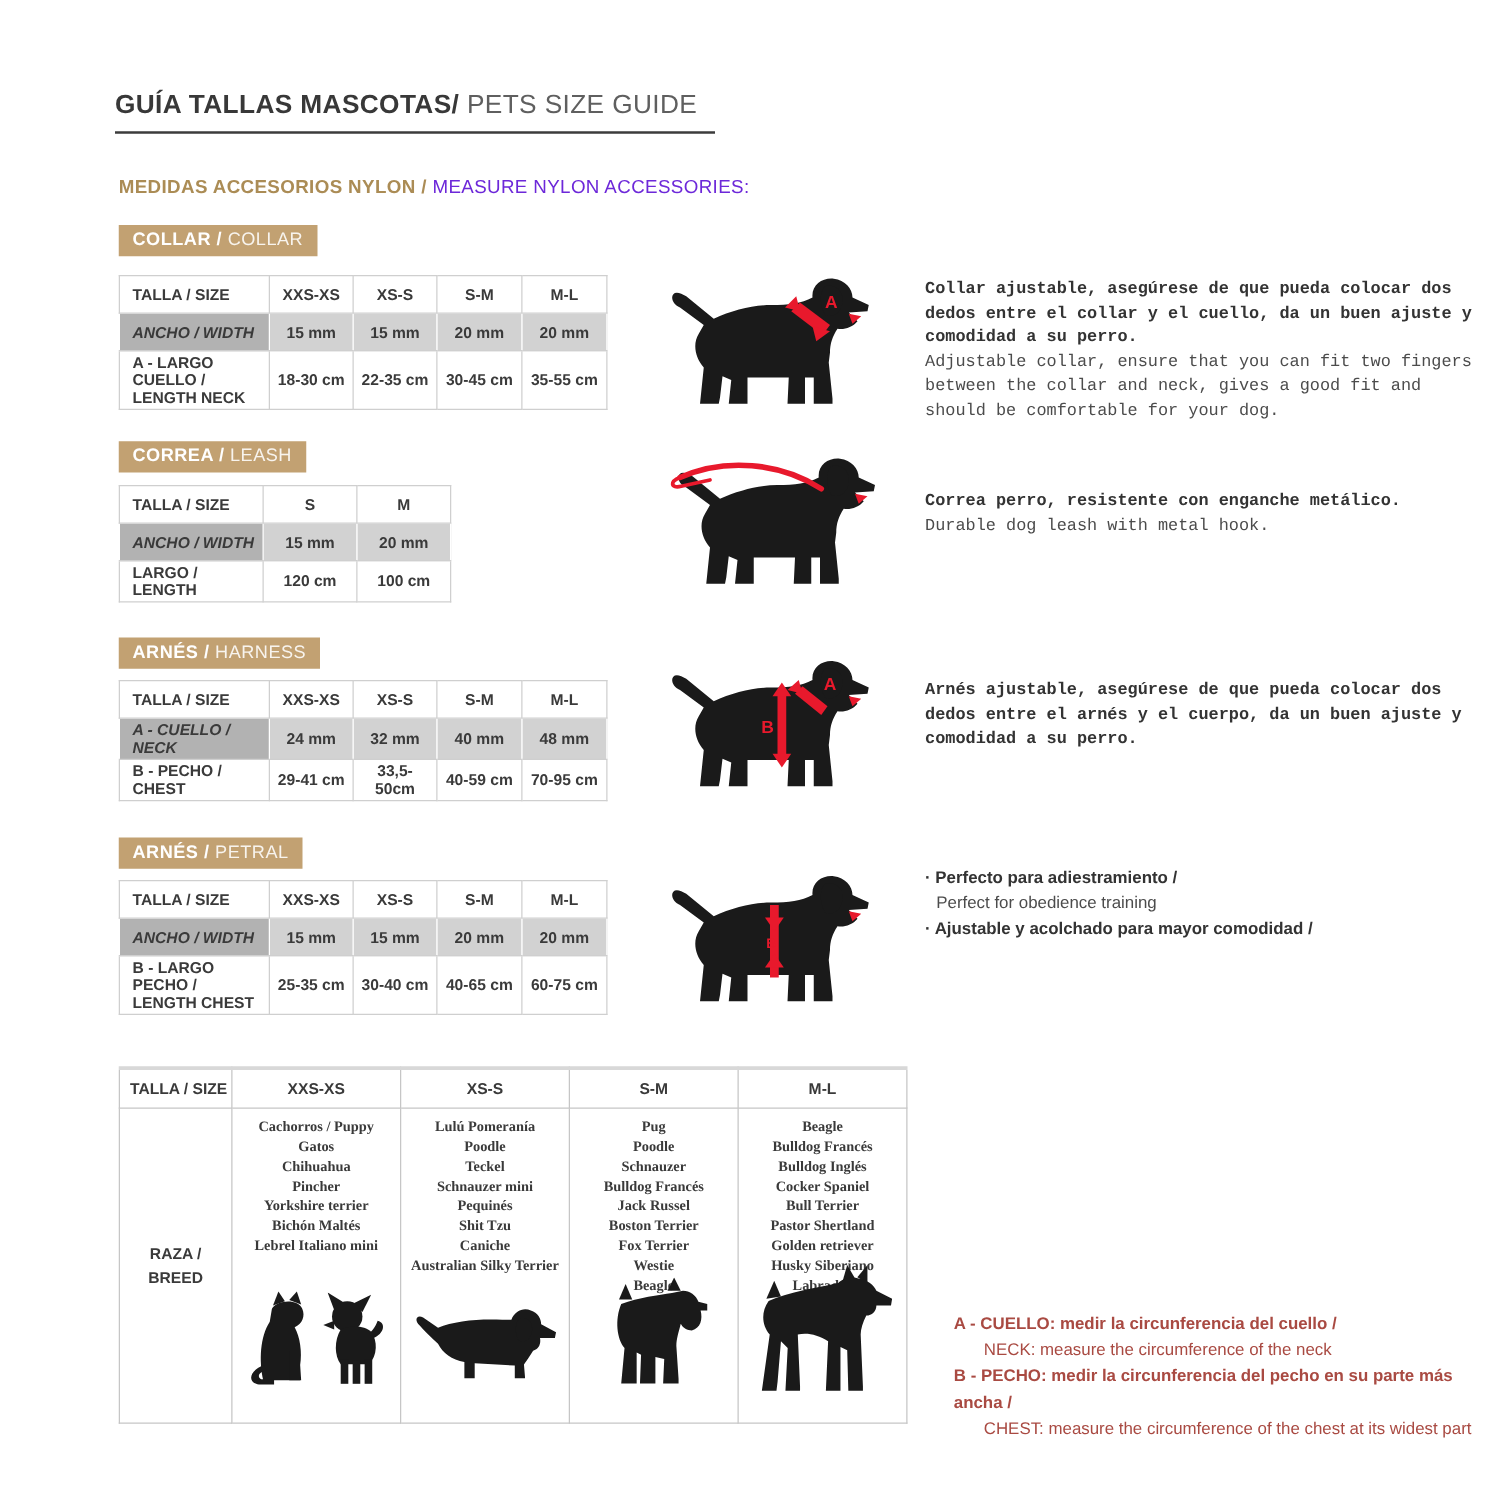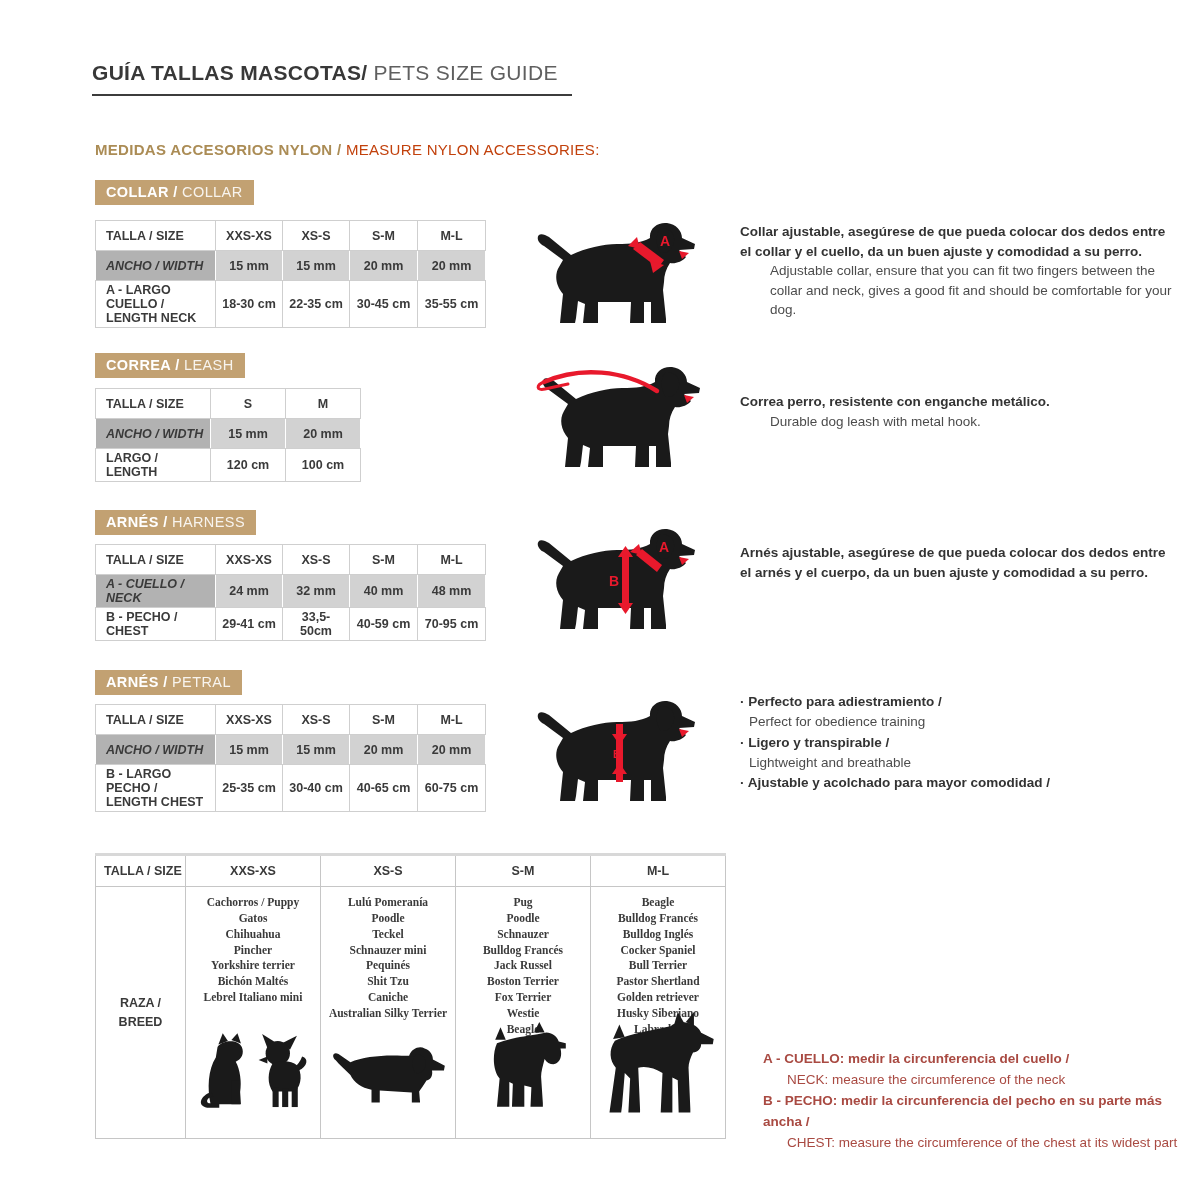--- a/index.html
+++ b/index.html
@@ -6,50 +6,50 @@
   html,body { background:#ffffff; }
   body {
     width:1200px; height:1200px; position:relative;
     font-family:"Liberation Sans", sans-serif; color:#3a3a3a;
     overflow:hidden;
   }
   .abs { position:absolute; }
 
   
   .title-wrap {
-    left:92px; top:61px; font-size:21px; font-weight:bold;
+    left:92px; top:72px; font-size:21px; font-weight:bold;
     letter-spacing:.3px; border-bottom:2px solid #3c3c3c;
     padding:0 14px 9px 0; color:#383838;
   }
   .title-wrap .en { font-weight:400; color:#5f5f5f; }
   .subtitle { left:95px; top:141px; font-size:15px; font-weight:bold; color:#ab8c55; letter-spacing:.3px; }
-  .subtitle .en { font-weight:400; color:#c2410c; }
+  .subtitle .en { font-weight:400; color:#6d28d9; }
 
   
   .badge {
     background:#c2a172; color:#fff; font-weight:bold; font-size:14.5px;
     padding:4px 11px 5px 11px; letter-spacing:.4px; width:max-content;
   }
   .badge .en { font-weight:400; color:rgba(255,255,255,.88); }
 
   
   table.meas { border-collapse:collapse; font-size:12.5px; color:#3a3a3a; table-layout:fixed; }
   table.meas td {
     border:1px solid #cfcfcf; text-align:center; vertical-align:middle;
     height:30px; font-weight:bold; padding:2px 3px;
   }
   table.meas td.lbl { text-align:left; padding-left:10px; }
   table.meas tr.shade td { background:#d2d2d2; border-left-color:#fff; border-right-color:#fff; }
   table.meas tr.shade td.lbl { background:#b2b2b2;font-style:italic; }
   table.meas tr.tall td { height:44px; }
 
   
-  .desc { width:440px; font-size:13.5px; line-height:1.45; }
+  .desc { width:440px; font-size:13.5px; line-height:1.45;font-family:Liberation Mono, monospace; }
   .desc .es { font-weight:bold; color:#333; }
-  .desc .en { font-weight:400; color:#4c4c4c;margin-left:30px; }
+  .desc .en { font-weight:400; color:#4c4c4c; }
 
   .bullets { width:440px; font-size:13.5px; line-height:1.5; }
   .b-es { font-weight:bold; color:#333; }
   .b-es::before { content:"· "; }
   .b-en { padding-left:9px; color:#4c4c4c; }
 
   .notes { width:430px; font-size:13.5px; line-height:1.55; color:#a94a42; }
   .n-es { font-weight:bold; }
   .n-en { padding-left:24px; }
 
@@ -304,24 +304,20 @@
     <rect x="83" y="30" width="7" height="58" fill="#e8192c"></rect>
     <polygon fill="#e8192c" points="79,40 94,40 86.5,51"></polygon>
     <text class="mk" x="80" y="64" style="font-size:11px">B</text>
     <polygon fill="#e8192c" points="79,80 94,80 86.5,69"></polygon>
   </g>
 </svg>
 <div class="abs bullets" style="left:740px;top:692px;">
   <div>
     <div class="b-es">Perfecto para adiestramiento /</div>
     <div class="b-en">Perfect for obedience training</div>
-  </div>
-  <div>
-    <div class="b-es">Ligero y transpirable /</div>
-    <div class="b-en">Lightweight and breathable</div>
   </div>
   <div>
     <div class="b-es">Ajustable y acolchado para mayor comodidad /</div>
   </div>
 </div>
 
 <table class="abs breedtbl" style="left:95px;top:853px;width:630px;">
   <colgroup>
       <col style="width:90px">
       <col style="width:135px">

